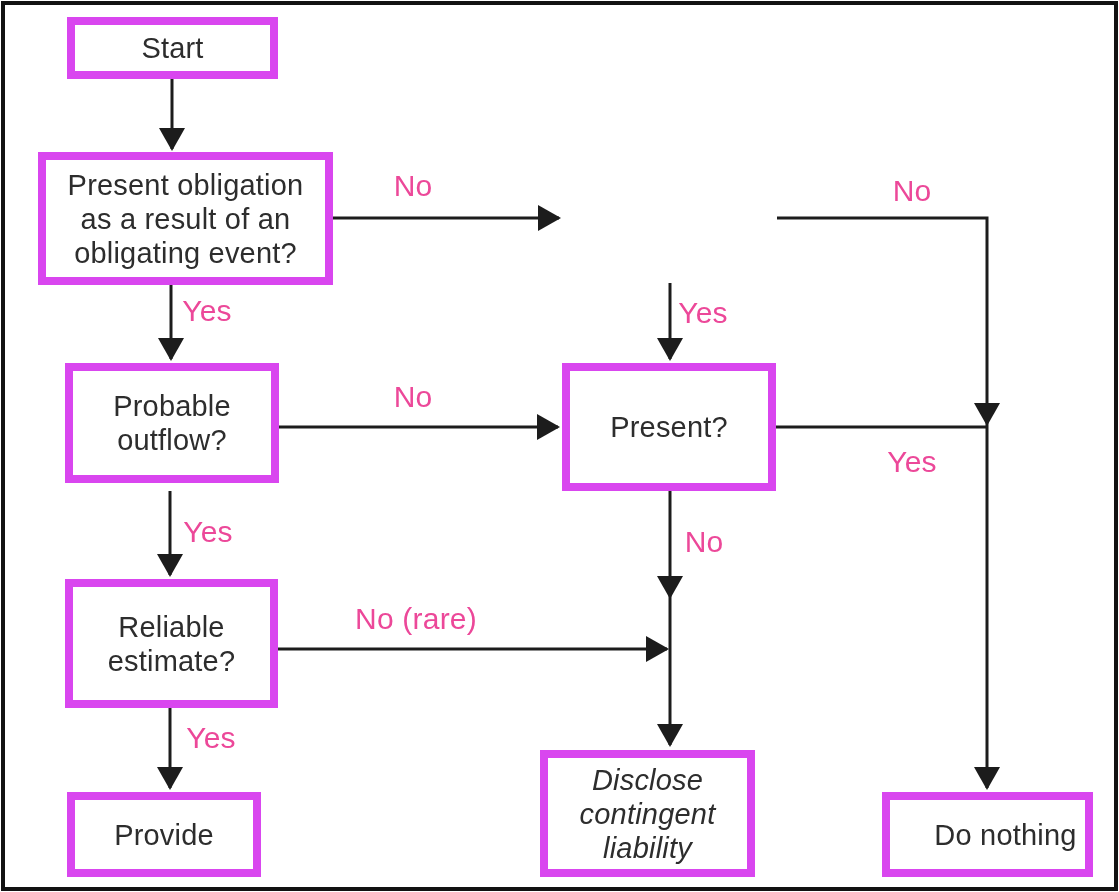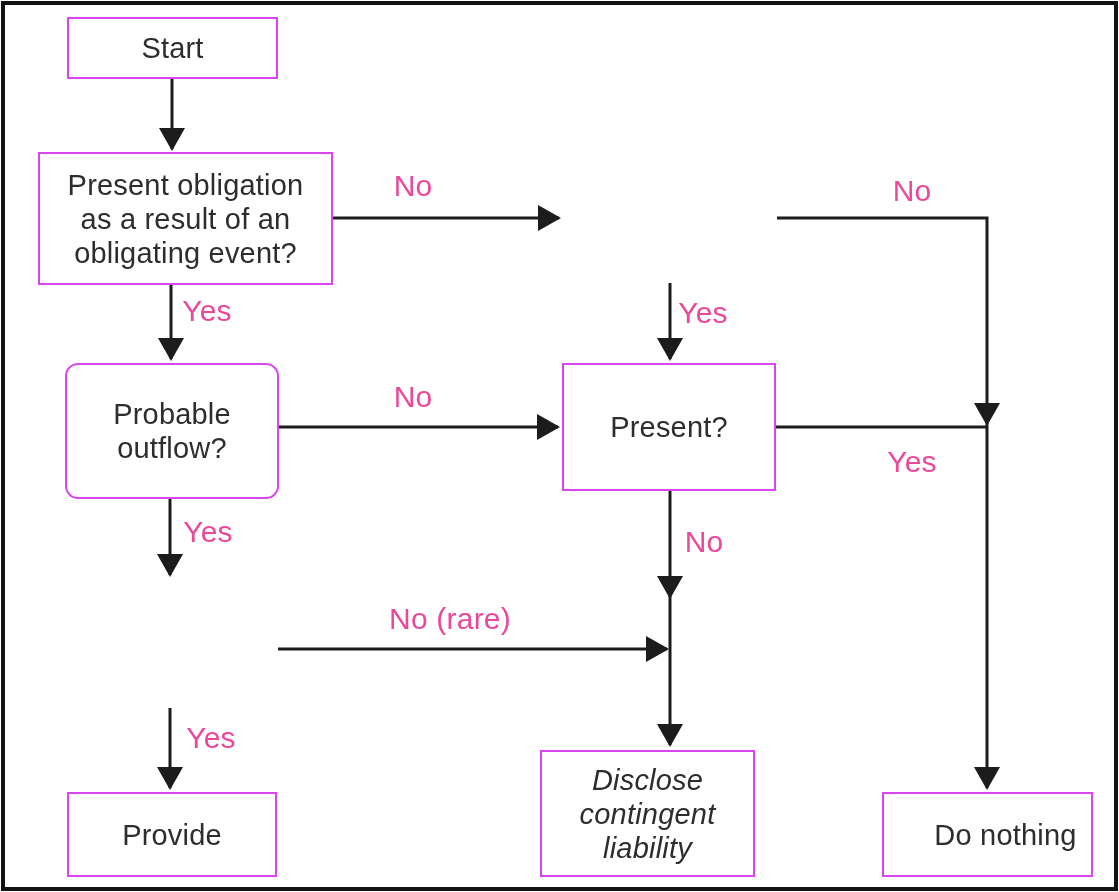--- a/index.html
+++ b/index.html
@@ -19,21 +19,21 @@
   }
   svg.wires {
     position: absolute;
     left: 0; top: 0;
     width: 1119px; height: 892px;
     display: block;
   }
   .node {
     position: absolute;
     box-sizing: border-box;
-    border: 2px solid #d946ef;
+    border: 8px solid #d946ef;
     background: #ffffff;
     display: flex;
     align-items: center;
     justify-content: center;
     text-align: center;
     color: #2d2d2d;
     font-size: 29px;
     line-height: 34px;
     white-space: pre-line;
     letter-spacing: 0.2px;
@@ -75,31 +75,33 @@
       <polygon points="657,576 683,576 670,599" fill="#1c1c1c"></polygon>
       <polygon points="657,724 683,724 670,747" fill="#1c1c1c"></polygon>
       <polygon points="646,636 646,662 669,649" fill="#1c1c1c"></polygon>
       <polygon points="157,767 183,767 170,790" fill="#1c1c1c"></polygon>
     </svg>
   <div class="frame"></div>
 <div class="node" style="left: 67px; top: 17px; width: 211px; height: 62px;">Start</div>
     <div class="node" style="left: 38px; top: 152px; width: 295px; height: 133px;">Present obligation
 as a result of an
 obligating event?</div>
-    <div class="node" style="left: 65px; top: 363px; width: 214px; height: 136px; border-radius: 13px;">Probable
+    <div class="node" style="left: 65px; top: 363px; width: 214px; height: 120px;">Probable
 outflow?</div>
     <div class="node" style="left: 562px; top: 363px; width: 214px; height: 128px;">Present?</div>
-    <div class="node" style="left: 67px; top: 792px; width: 210px; height: 85px;">Provide</div>
+    <div class="node" style="left: 65px; top: 579px; width: 213px; height: 129px;">Reliable
+estimate?</div>
+    <div class="node" style="left: 67px; top: 792px; width: 194px; height: 85px;">Provide</div>
     <div class="node" style="left: 540px; top: 750px; width: 215px; height: 127px; font-style: italic;">Disclose
 contingent
 liability</div>
     <div class="node" style="left: 882px; top: 792px; width: 211px; height: 85px; padding-left: 36px;">Do nothing</div>
     <div class="edge-label" style="left: 413px; top: 186px;">No</div>
     <div class="edge-label" style="left: 207px; top: 311px;">Yes</div>
     <div class="edge-label" style="left: 912px; top: 191px;">No</div>
     <div class="edge-label" style="left: 703px; top: 313px;">Yes</div>
     <div class="edge-label" style="left: 413px; top: 397px;">No</div>
     <div class="edge-label" style="left: 912px; top: 462px;">Yes</div>
     <div class="edge-label" style="left: 208px; top: 532px;">Yes</div>
     <div class="edge-label" style="left: 704px; top: 542px;">No</div>
-    <div class="edge-label" style="left: 416px; top: 619px; margin-left: 34px;">No (rare)</div>
+    <div class="edge-label" style="left: 416px; top: 619px;">No (rare)</div>
     <div class="edge-label" style="left: 211px; top: 738px;">Yes</div>
   </div>
 
 </body></html>

